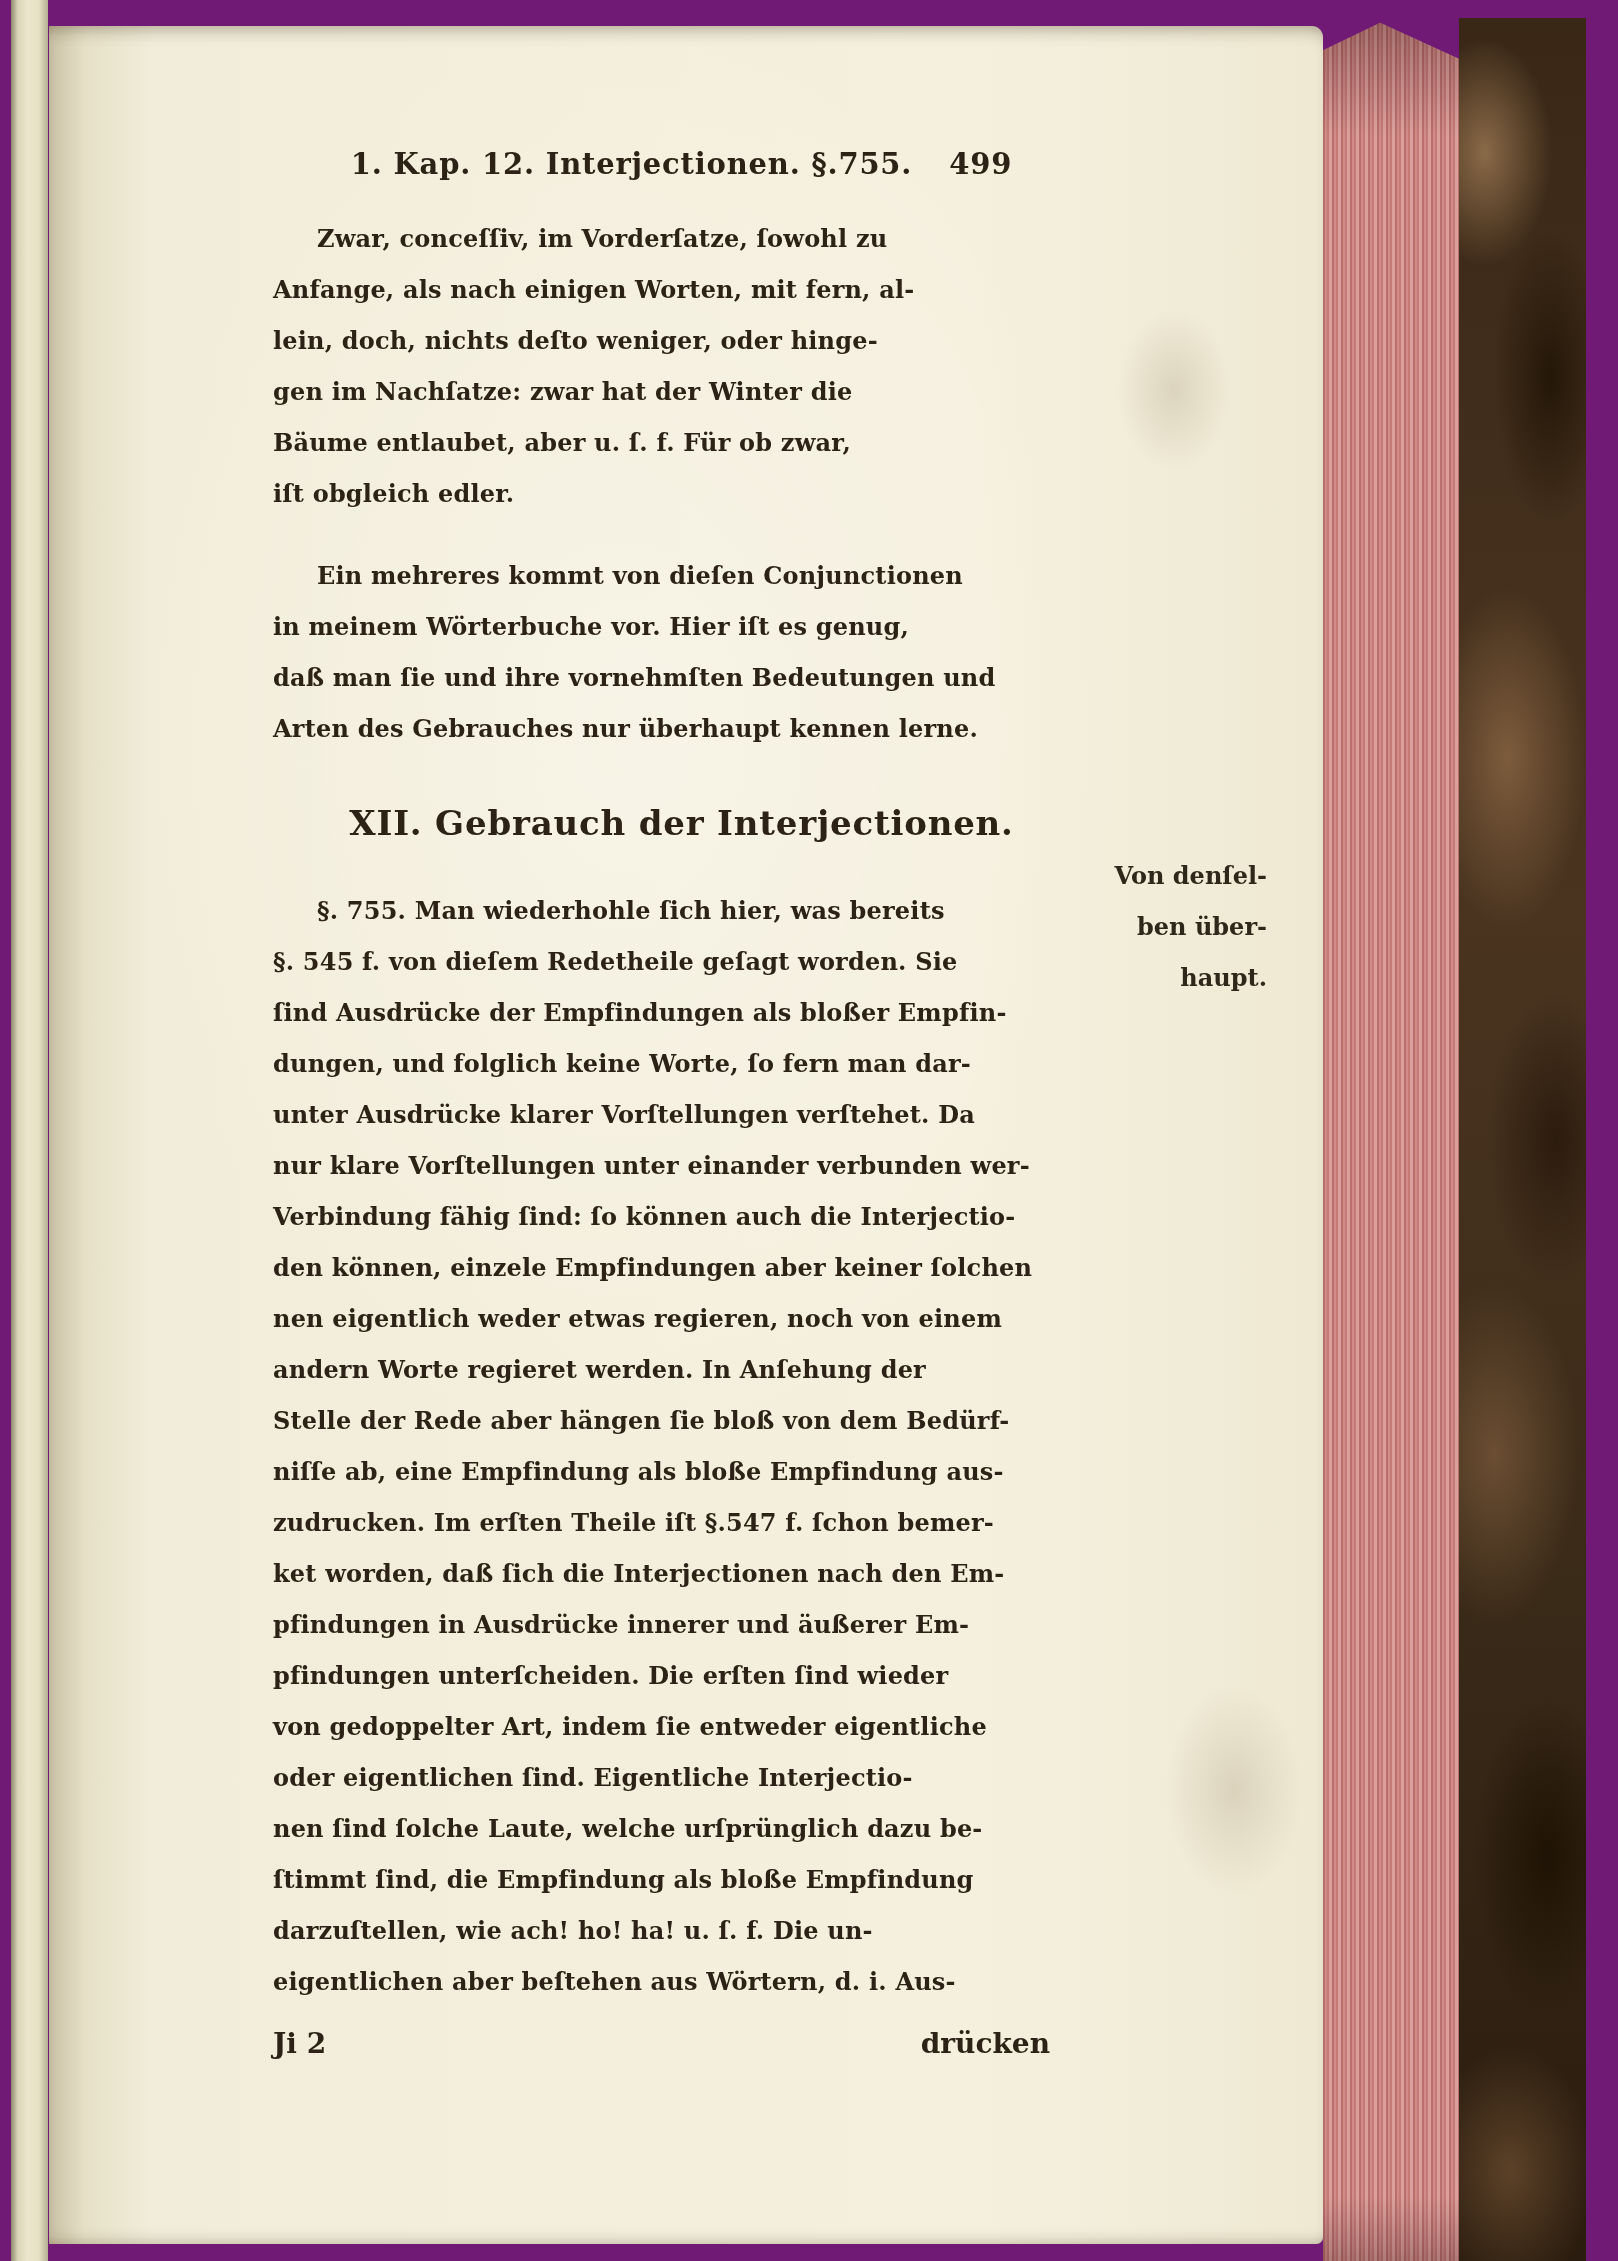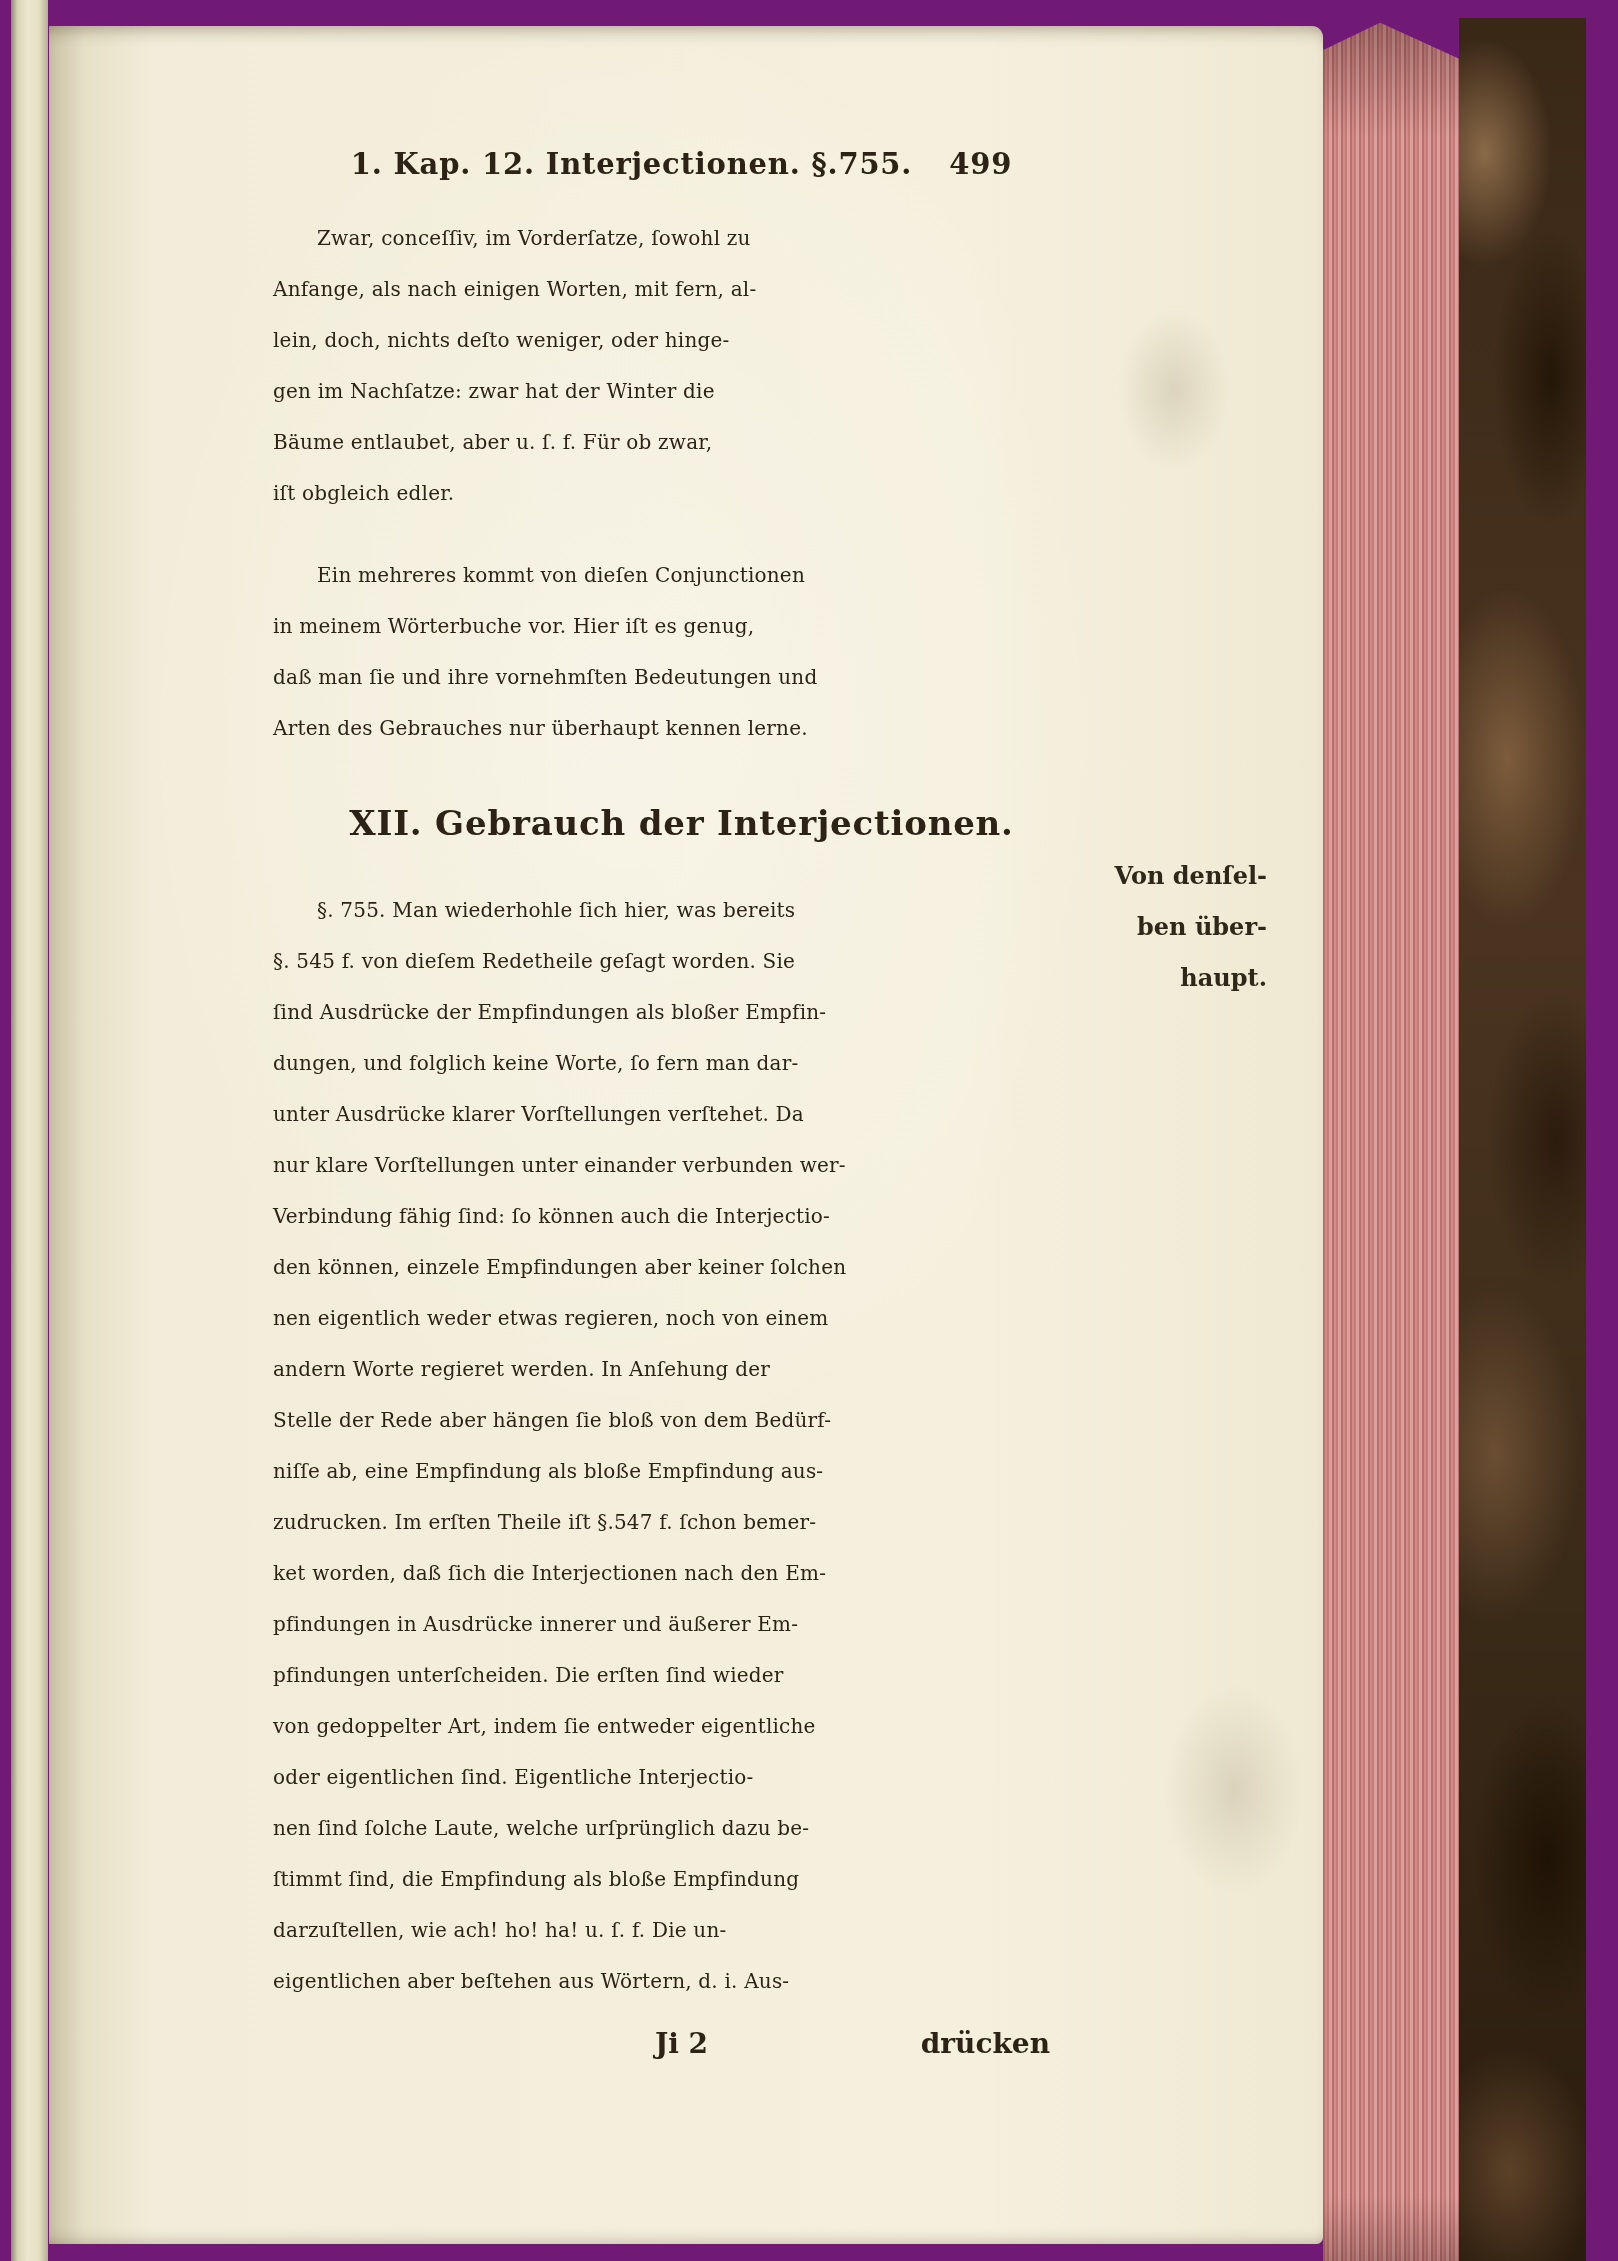--- a/index.html
+++ b/index.html
@@ -27,38 +27,38 @@
   .smudge {
     position:absolute; border-radius:50%; pointer-events:none;
     background:radial-gradient(ellipse closest-side, rgba(120,100,70,0.18), rgba(120,100,70,0));
   }
   .text-block { position:absolute; left:224px; top:113px; width:817px; }
   .running-header {
     font-size:29px; line-height:51px; font-weight:bold; text-align:center;
     letter-spacing:0.8px; white-space:nowrap;
   }
   .page-number { display:inline-block; margin-left:37px; }
-  .para { margin:0; font-size:20px; line-height:51px; font-weight:normal; letter-spacing:0.2px; }
+  .para { margin:0; font-size:24px; line-height:51px; font-weight:bold; letter-spacing:0.2px; }
   .para .line { white-space:nowrap; }
   .para .line:first-child { text-indent:44px; }
   .p1 { margin-top:22.7px; }
   .p2 { margin-top:31px; }
   .section-heading {
     margin-top:44px; font-size:34px; line-height:51px; font-weight:bold;
     text-align:center; letter-spacing:0.8px;
   }
   .p3 { margin-top:36px; }
   .margin-note {
     position:absolute; left:1044px; top:824px; width:174px;
     font-size:24px; line-height:51px; font-weight:bold; color:#2f2719;text-align:right;
   }
   .margin-note .line { white-space:nowrap; }
   .page-footer {
     position:relative; margin-top:11.3px; font-size:28px; line-height:51px;
-    font-weight:bold; text-align:center;
+    font-weight:bold; text-align:left;
   }
   .catchword { position:absolute; right:40px; top:0; }
   
   .fore-edge {
     position:absolute; left:1323px; top:22.7px; width:136px; height:2239px;
     background:
       linear-gradient(180deg, rgba(40,10,10,0.30), rgba(0,0,0,0) 113px),
       linear-gradient(0deg, rgba(40,10,10,0.25), rgba(0,0,0,0) 65px),
       repeating-linear-gradient(90deg,#b96f6d 0 1.6px,#d18c89 1.6px 4px,#c47a77 4px 6.5px,#dba09c 6.5px 9px);
     clip-path: polygon(0 27.5px, 42% 0, 100% 36px, 100% 100%, 0 100%);

